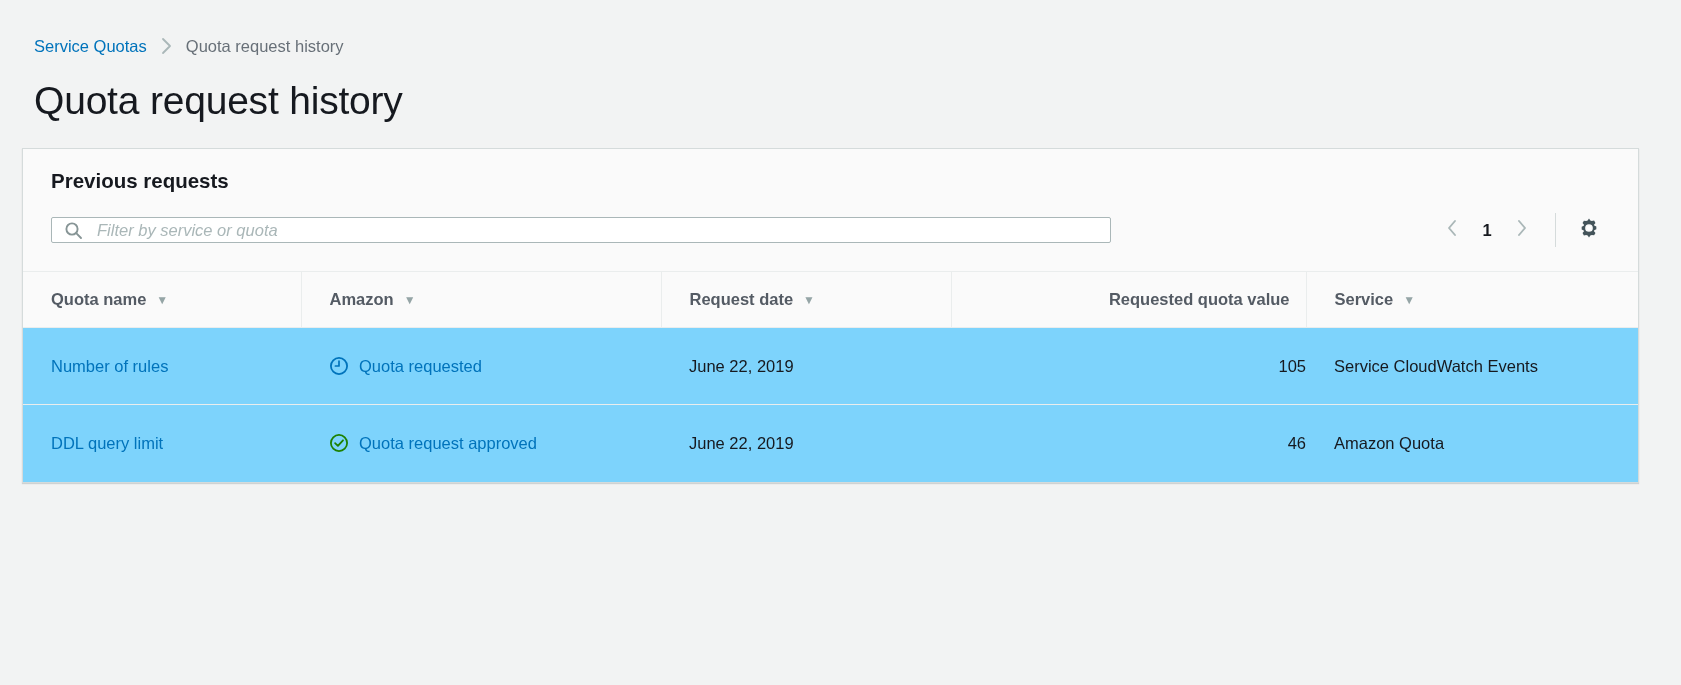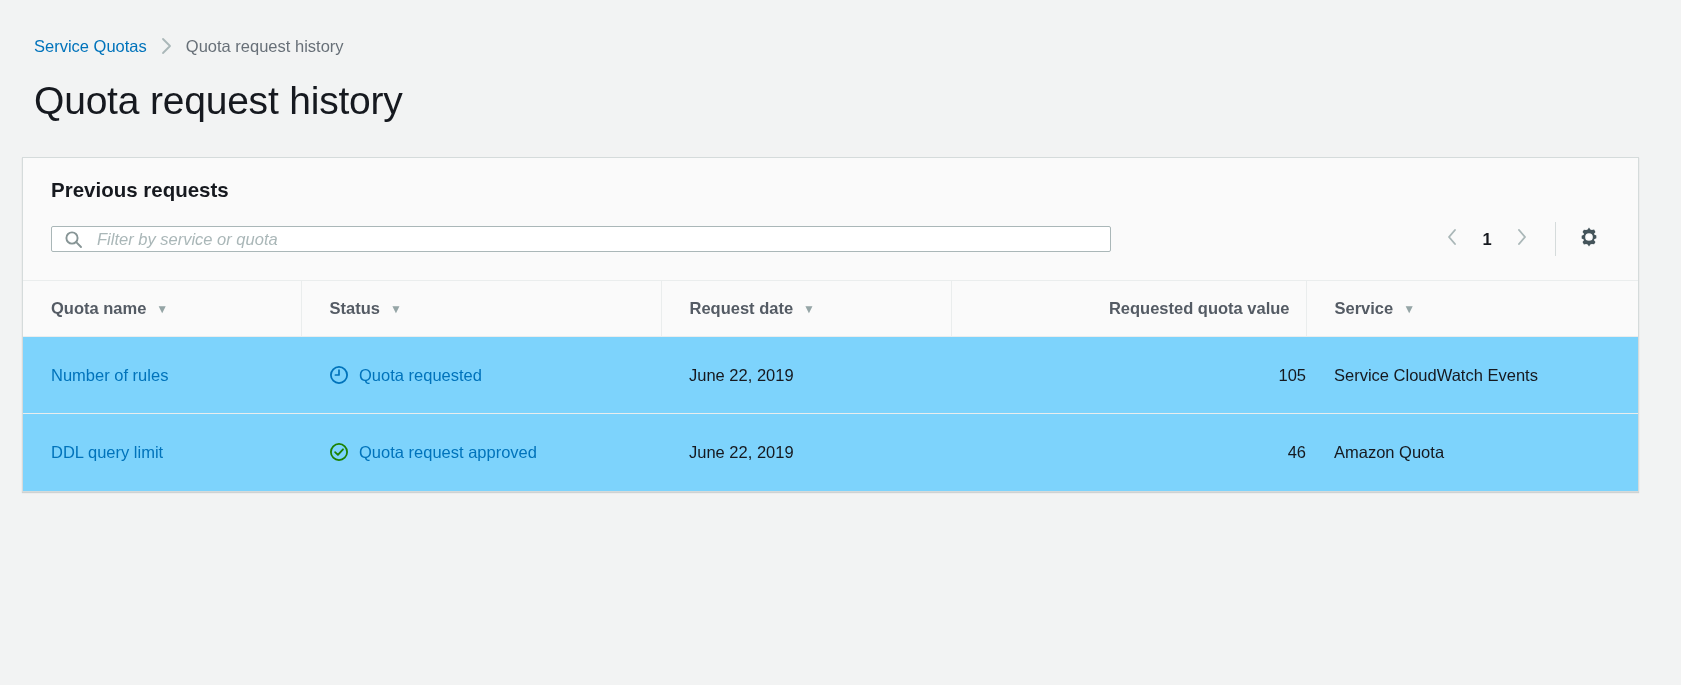--- a/index.html
+++ b/index.html
@@ -35,21 +35,21 @@
     font-size: 39px;
     font-weight: 400;
     letter-spacing: -0.2px;
     color: #16191f;
     line-height: 1.1;
   }
 
   
   .card {
     position: absolute;
-    left: 22px; top: 157px;
+    left: 22px; top: 148px;
     width: 1617px;
     background: #ffffff;
     border: 1px solid #d5dbdb;
     box-shadow: 0 1px 1px 0 rgba(0,28,36,.15);
   }
   .card-head {
     background: #fafafa;
     padding: 20px 28px 0 28px;
   }
   .card-title {
@@ -246,21 +246,21 @@
       <thead>
         <tr>
           <th>
             <span class="th-inner">
               <span>Quota name</span>
               <span class="caret">▼</span>
             </span>
           </th>
           <th>
             <span class="th-inner">
-              <span>Status</span>
+              <span>Amazon</span>
               <span class="caret">▼</span>
             </span>
           </th>
           <th>
             <span class="th-inner">
               <span>Request date</span>
               <span class="caret">▼</span>
             </span>
           </th>
           <th class="right">

